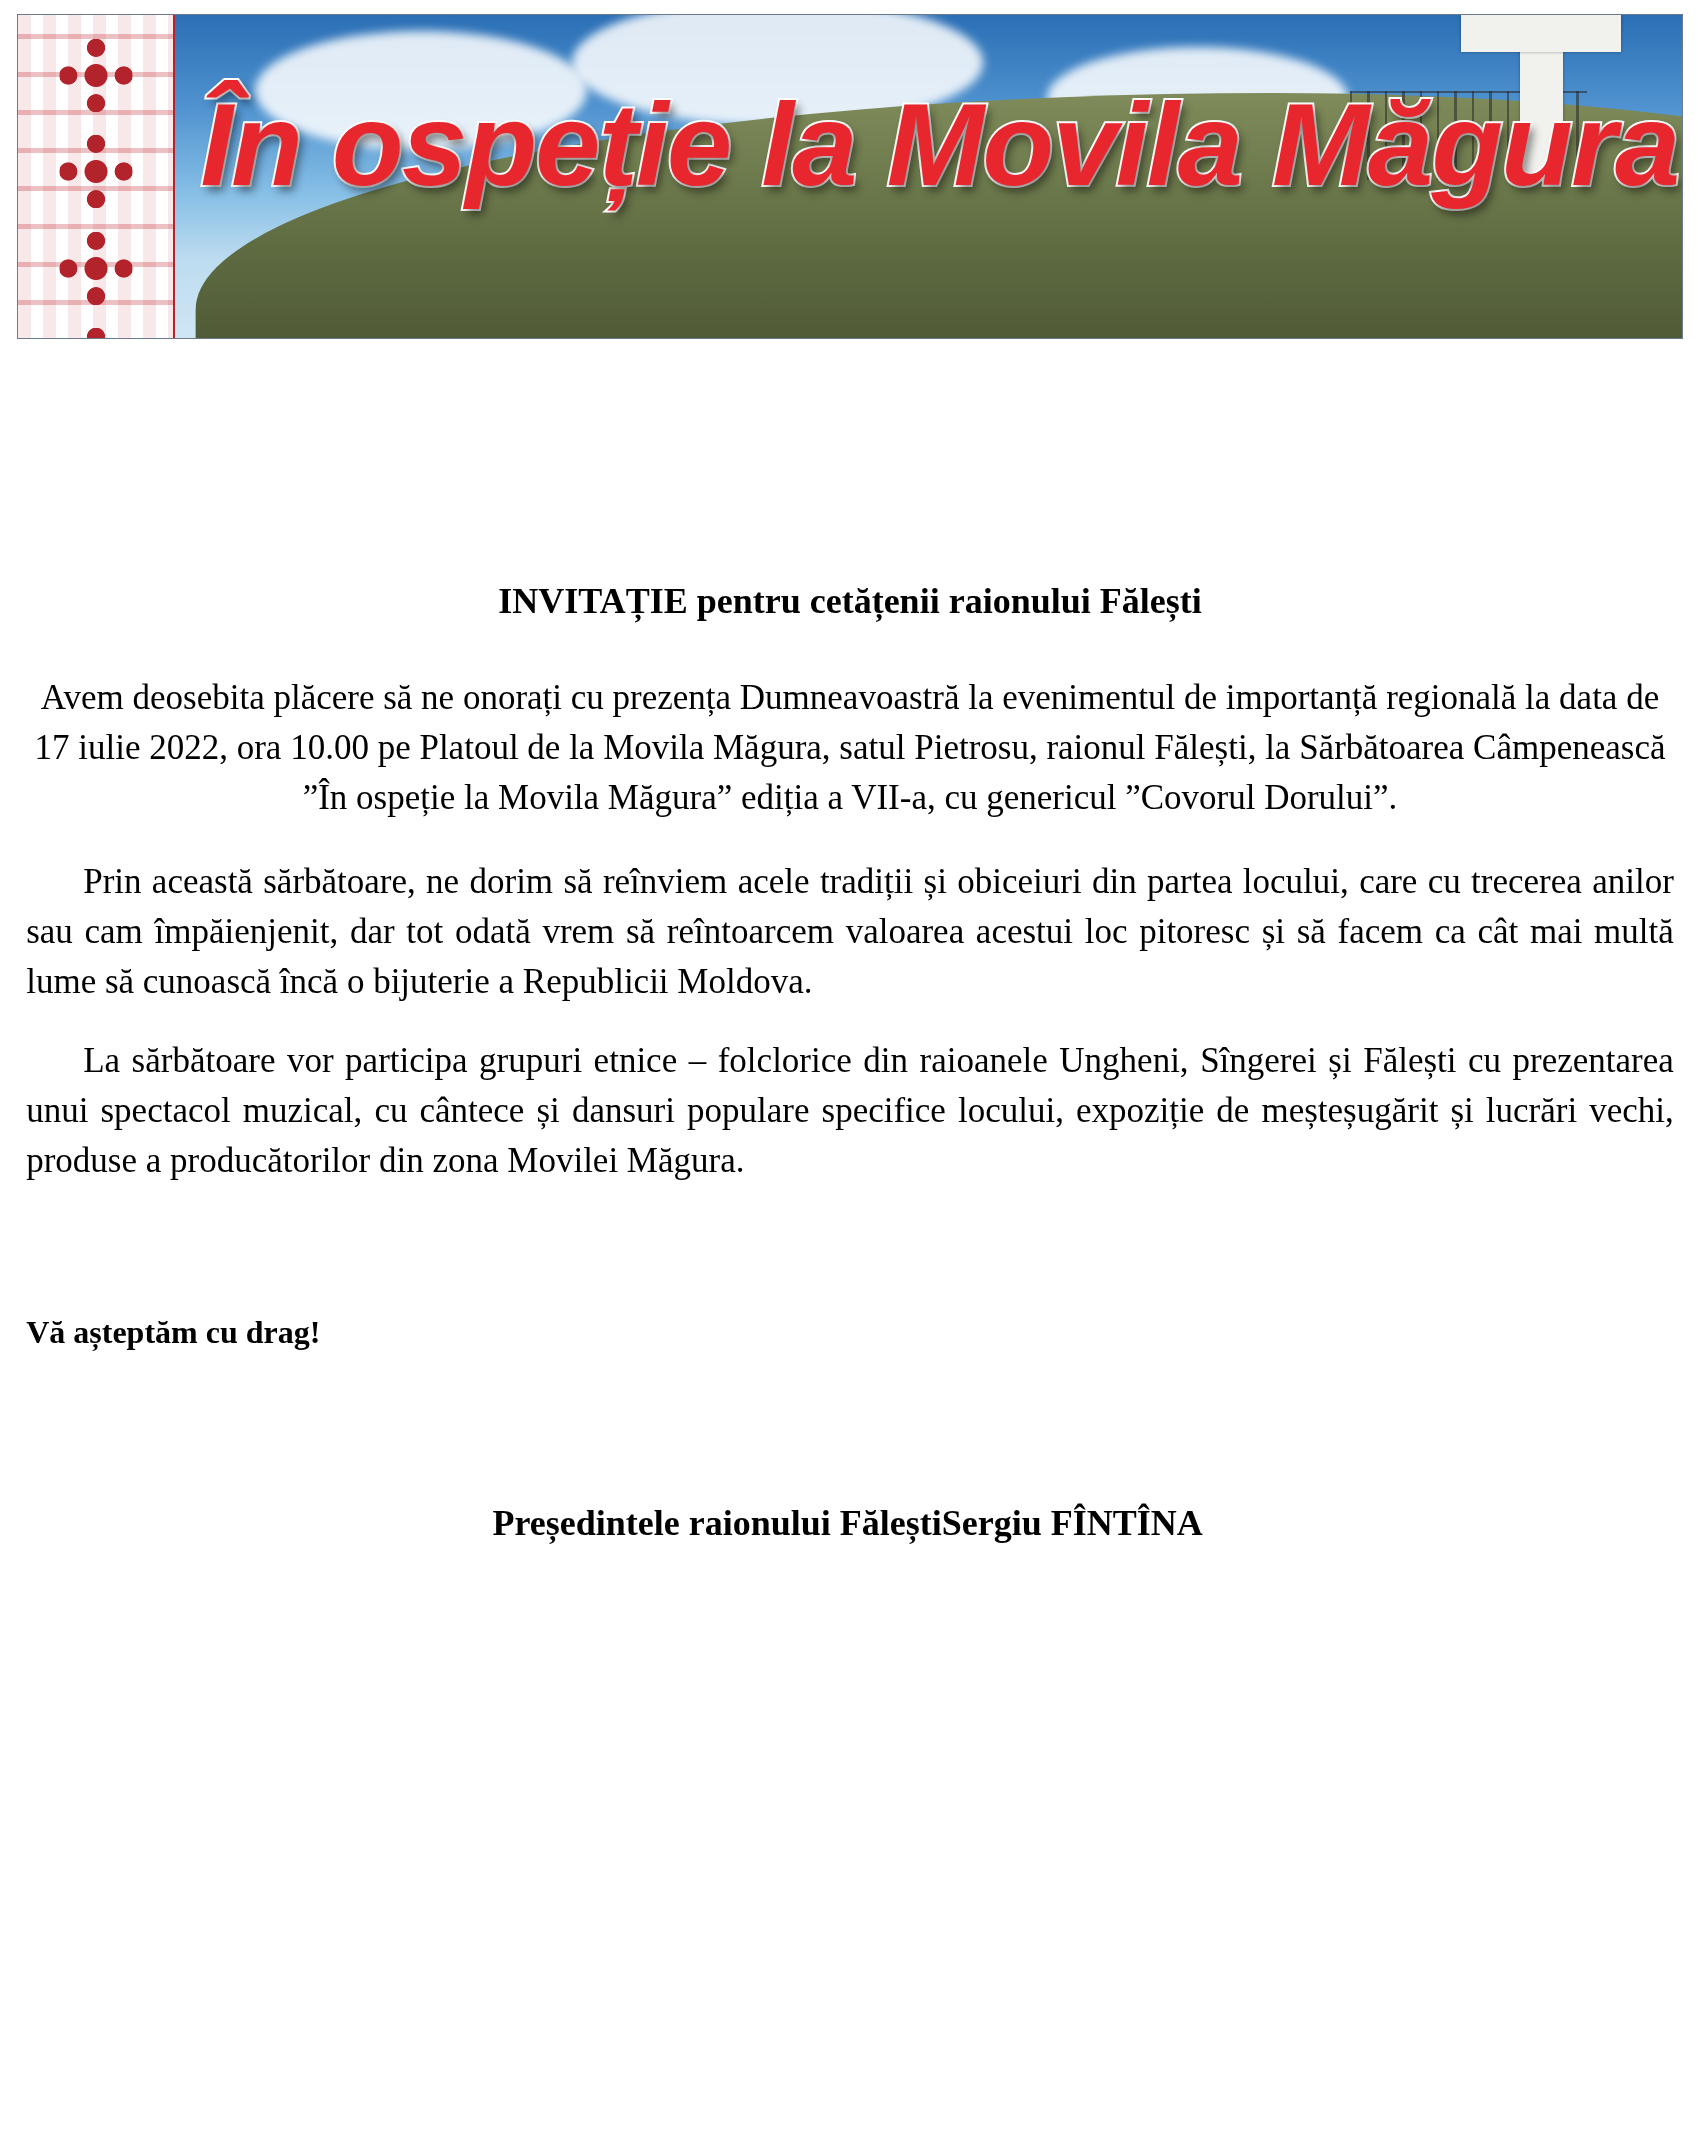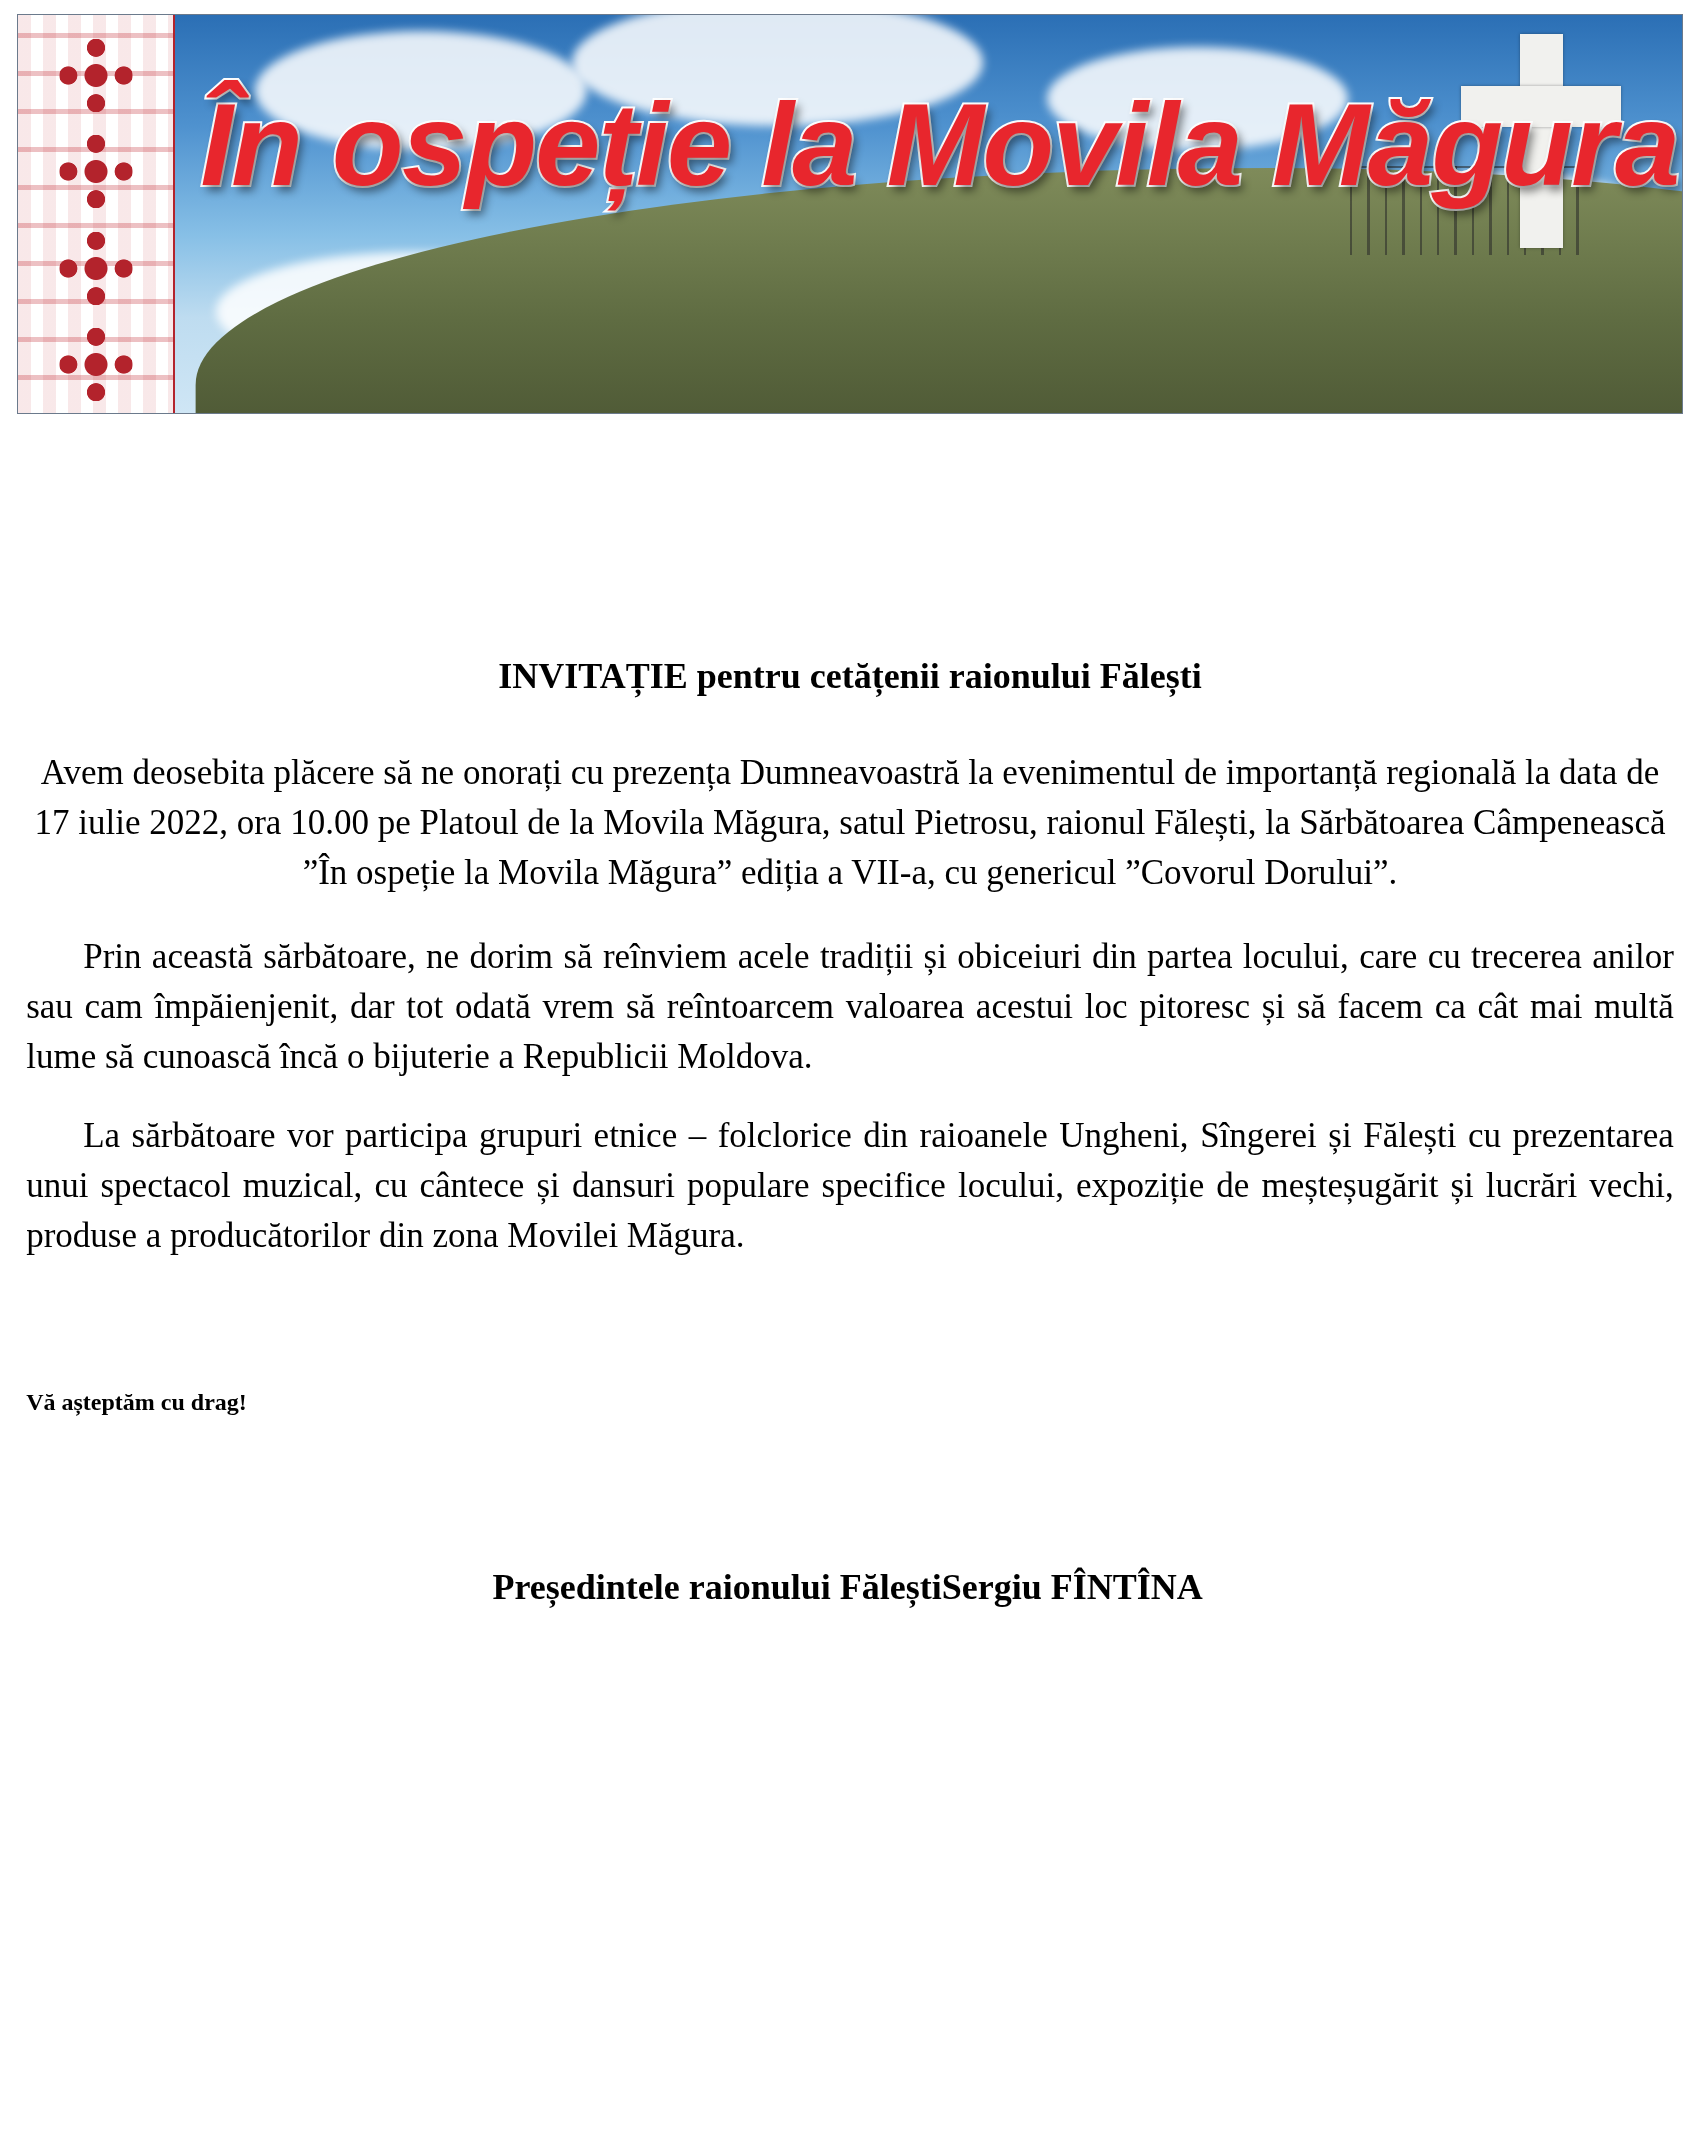--- a/index.html
+++ b/index.html
@@ -19,21 +19,21 @@
     position: relative;
     width: 1700px;
     height: 2151px;
     box-sizing: border-box;
   }
 
   
   .banner {
     position: relative;
     margin: 14.2px 17.4px 0 17.4px;
-    height: 400px;
+    height: 325px;
     border: 1.6px solid #6b7a8c;
     box-sizing: border-box;
     overflow: hidden;
     background: linear-gradient(to bottom, #2b6fb5 0%, #4f92cf 28%, #86bfe6 55%, #bedcf0 76%, #cfe6f5 100%);
   }
   
   .banner-strip {
     position: absolute;
     left: 0; top: 0; bottom: 0;
     width: 155px;
@@ -165,21 +165,21 @@
     margin: 0 0 35px 0;
     text-align: center;
     text-indent: 0;
   }
 
   .spacer-lg { height: 95px; }
   .spacer-md { height: 76px; }
 
   .closing {
     font-weight: bold;
-    font-size: 24px;
+    font-size: 32px;
     margin: 0;
   }
 
   .signature-row {
     display: flex;
     justify-content: center;
     align-items: flex-end;
     font-weight: bold;
     font-size: 36px;
     margin-top: 66px;

